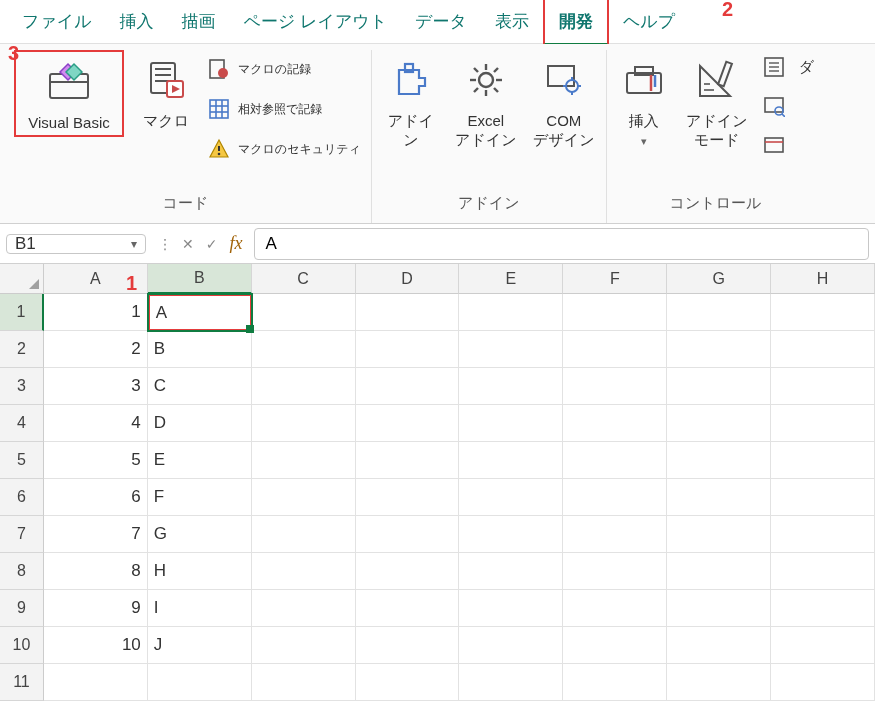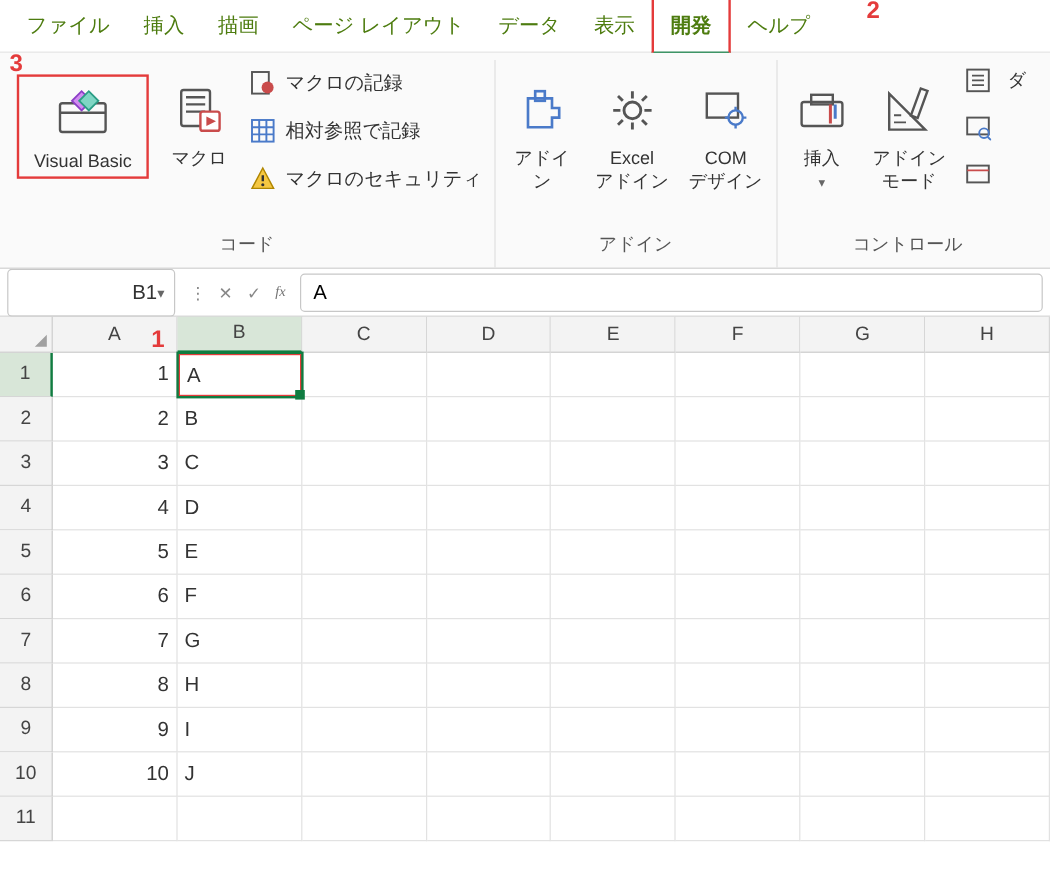--- a/index.html
+++ b/index.html
@@ -18,21 +18,21 @@
     align-items: center;
     height: 44px;
     border-bottom: 1px solid #e0e0e0;
     padding: 0 8px;
     gap: 0;
     position: relative;
   }
   .menu-tab {
     padding: 10px 14px;
     font-size: 17px;
-    color: #4d7c0f;
+    color: #0f766e;
     cursor: pointer;
     white-space: nowrap;
   }
   .menu-tab.active {
     border-bottom: 3px solid #107c41;
     font-weight: 600;
   }
   .menu-tab.boxed {
     border: 2px solid #e43b3b;
     border-bottom: 3px solid #107c41;
@@ -83,21 +83,20 @@
     flex-direction: column;
     align-items: center;
     justify-content: flex-start;
     width: 78px;
     padding-top: 6px;
     gap: 8px;
     cursor: pointer;
     text-align: center;
     font-size: 15px;
     line-height: 1.25;
-    margin-top: 12px;
   }
   .big-btn .icon-slot {
     height: 48px;
     display: flex;
     align-items: center;
     justify-content: center;
   }
   .vb-box {
     border: 2px solid #e43b3b;
     padding: 6px 0 2px 0;
@@ -106,21 +105,21 @@
   .small-list {
     display: flex;
     flex-direction: column;
     gap: 18px;
     padding-top: 8px;
   }
   .small-item {
     display: flex;
     align-items: center;
     gap: 8px;
-    font-size: 16px;
+    font-size: 12px;
     cursor: pointer;
     white-space: nowrap;
   }
   .small-item .sicon {
     width: 22px; height: 22px;
     display:flex; align-items:center; justify-content:center;
   }
   .mini-col {
     display:flex; flex-direction:column; gap:14px; padding-top:6px;
   }
@@ -129,34 +128,34 @@
     display: flex;
     align-items: center;
     height: 40px;
     border-bottom: 1px solid #d0d0d0;
     padding: 0 6px;
     gap: 6px;
     background:#fff;
   }
   .name-box {
     width: 140px;
-    height: 40px;
+    height: 20px;
     border: 1px solid #c7c7c7;
     border-radius: 4px;
-    display:flex; align-items:center; justify-content:flex-end;
+    display:flex; align-items:center; justify-content:space-between;
     padding: 0 8px;
     font-size: 17px;
   }
   .name-box .chev { color:#666; font-size:12px;}
   .fb-icons {
     display:flex; align-items:center; gap:12px;
     padding: 0 6px;
     color:#888;
   }
-  .fx { font-style: italic; font-family: "Times New Roman", serif; font-size:12px; color:#737373;}
+  .fx { font-style: italic; font-family: "Times New Roman", serif; font-size:18px; color:#a16207;}
   .formula-input {
     flex:1;
     height:32px;
     border:1px solid #c7c7c7;
     border-radius:4px;
     padding:0 10px;
     font-size:17px;
   }
   
   .grid-wrap { position:relative; }

